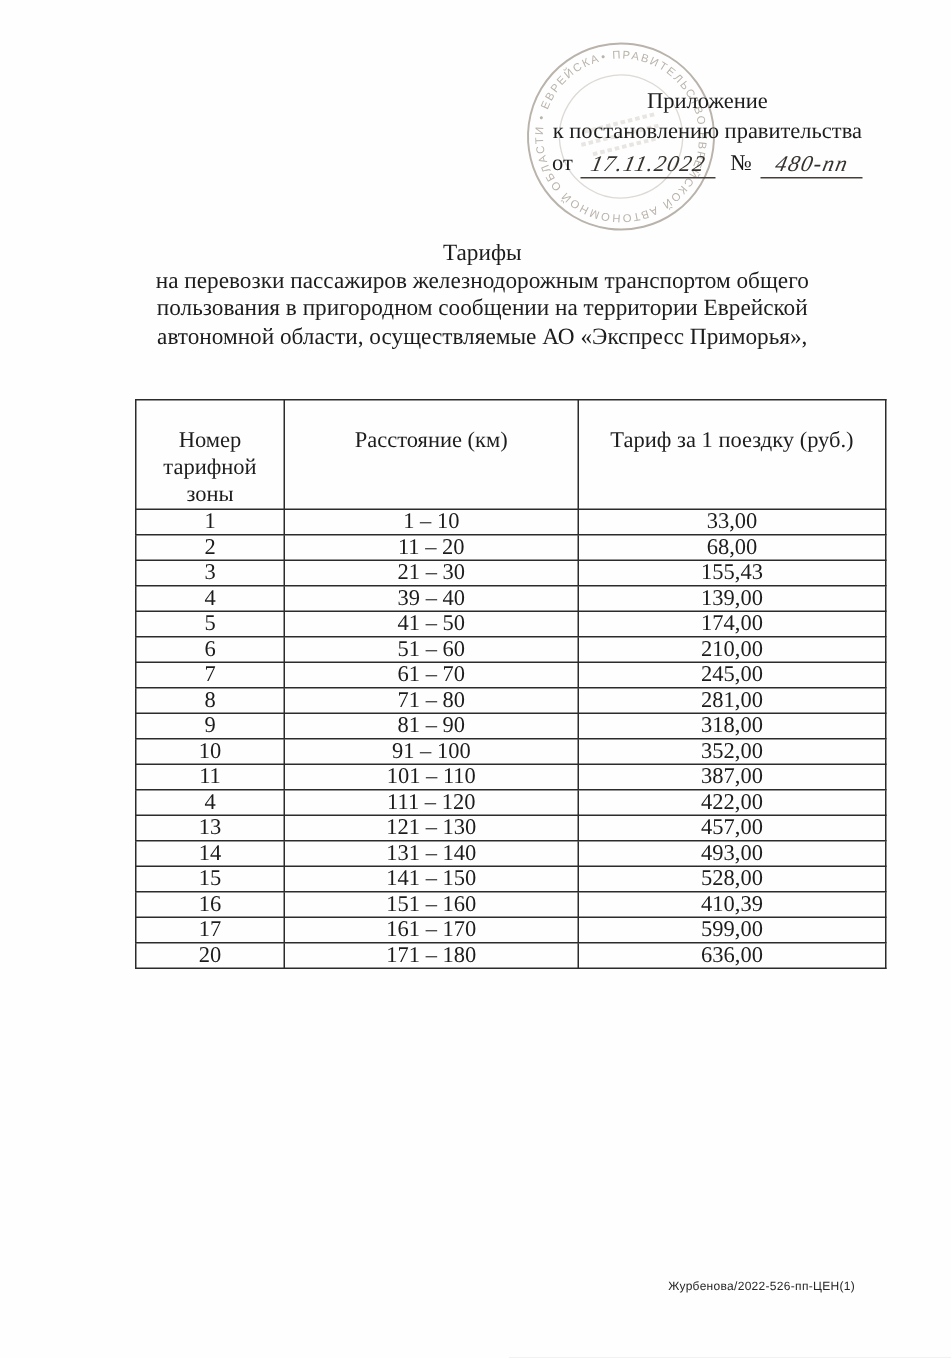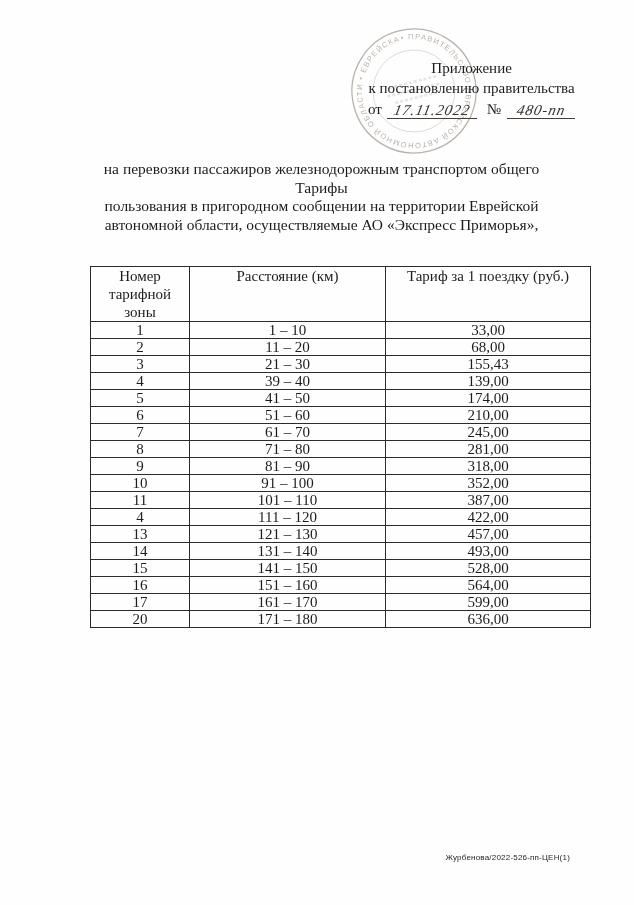--- a/index.html
+++ b/index.html
@@ -90,21 +90,21 @@
     border: 1px solid #2b2b2b;
     text-align: center;
     padding: 0 4px;
     overflow: hidden;
   }
   .tariff-table th {
     font-weight: normal;
     vertical-align: top;
     height: 54px;
     line-height: 18px;
-    padding-top: 0;
+    padding-top: 18px;
   }
   .tariff-table td {
     height: 16px;
     line-height: 16px;
     vertical-align: middle;
   }
   .col-zone     { width: 99px; }
   .col-distance { width: 196px; }
   .col-tariff   { width: 205px; }
 
@@ -145,22 +145,22 @@
     <div class="annex-line">к постановлению правительства</div>
     <div class="annex-date-line">
       <span>от</span>
       <span class="blank blank-date"><span class="hand">17.11.2022</span></span>
       <span class="num-sign">№</span>
       <span class="blank blank-number"><span class="hand">480-пп</span></span>
     </div>
   </div>
 
   <div class="doc-title">
+    <div>Тарифы</div>
     <div>на перевозки пассажиров железнодорожным транспортом общего</div>
-    <div>Тарифы</div>
     <div>пользования в пригородном сообщении на территории Еврейской</div>
     <div>автономной области, осуществляемые АО «Экспресс Приморья»,</div>
   </div>
 
   <table class="tariff-table">
     <colgroup>
       <col class="col-zone">
       <col class="col-distance">
       <col class="col-tariff">
     </colgroup>
@@ -258,21 +258,21 @@
 
     <tr>
       <td>15</td>
       <td>141 – 150</td>
       <td>528,00</td>
     </tr>
 
     <tr>
       <td>16</td>
       <td>151 – 160</td>
-      <td>564,00</td>
+      <td>410,39</td>
     </tr>
 
     <tr>
       <td>17</td>
       <td>161 – 170</td>
       <td>599,00</td>
     </tr>
 
     <tr>
       <td>20</td>

